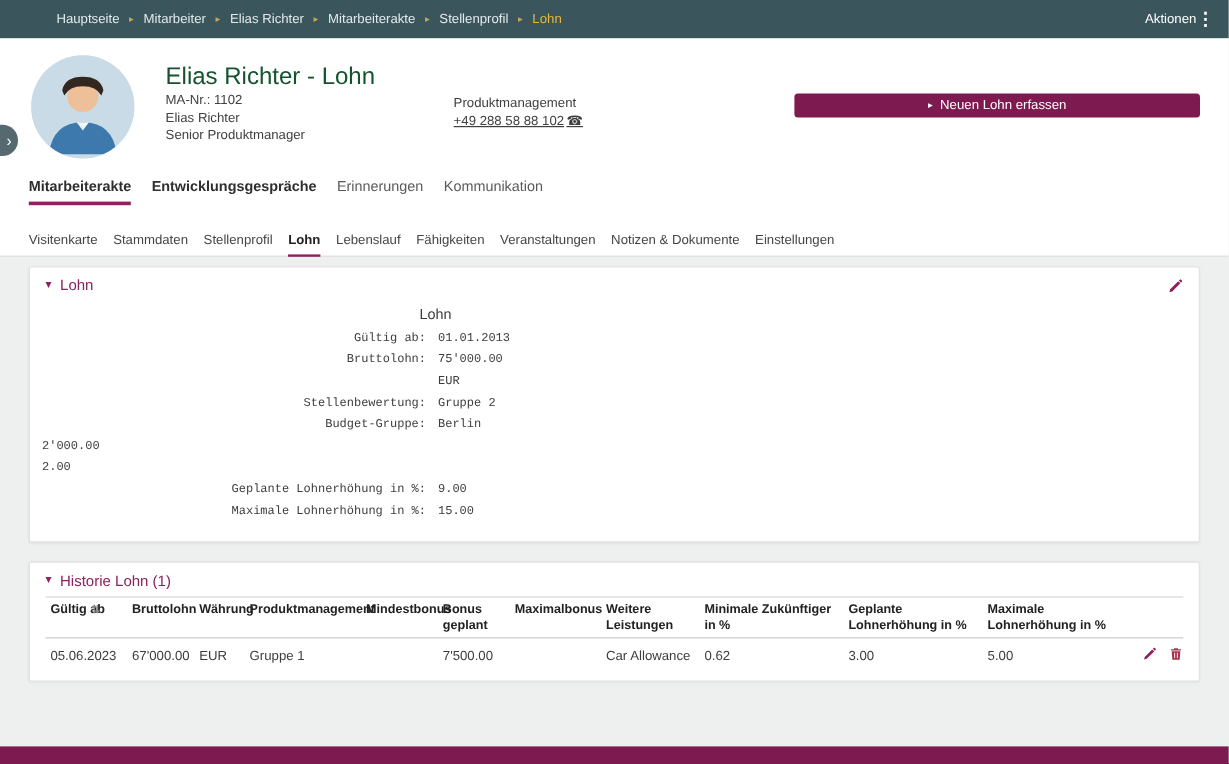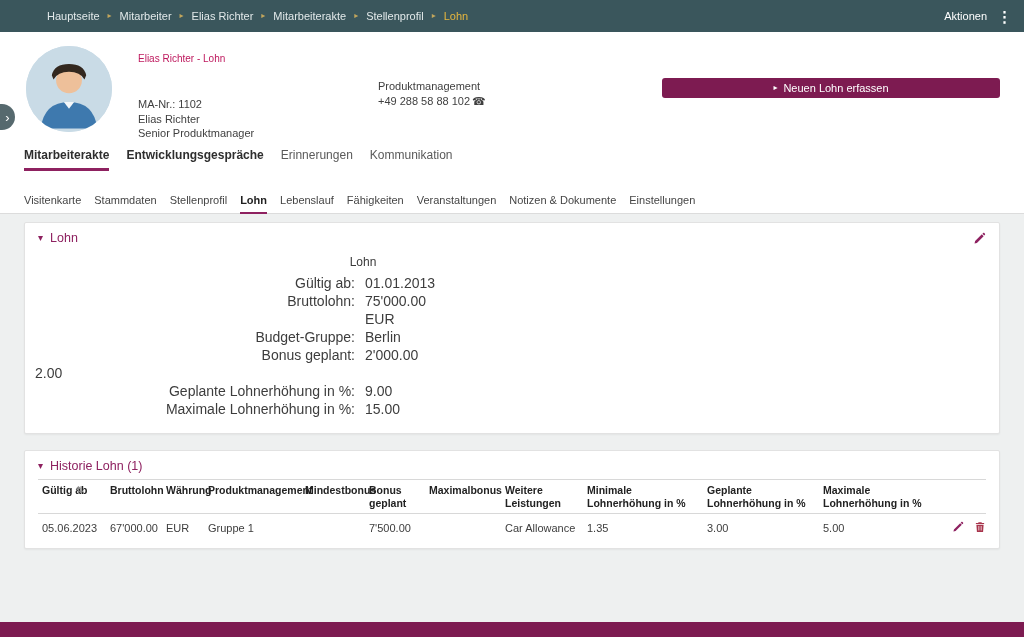--- a/index.html
+++ b/index.html
@@ -12,31 +12,31 @@
     color: #3d3d3d;
   }
   .clickable { cursor: pointer; }
 
   
   .topbar { height: 32px; background: var(--topbar, #3a565c); display: flex; align-items: center; padding: 0 12px 0 16px; }
   .crumbs { display: flex; align-items: center; font-size: 11px; color: #e2e9ea; padding-left: 31px; }
   .crumb { cursor: pointer; white-space: nowrap; }
   .crumb.active { color: var(--gold, #e6b73e); }
   .sep { color: #c2a65c; font-size: 8px; margin: 0 8px; line-height: 1; }
-  .topbar-right { margin-left: auto; display: flex; align-items: center; gap: 10px; color: #fff; font-size: 11px; }
+  .topbar-right { margin-left: auto; display: flex; align-items: center; color: #fff; font-size: 11px; }
   .kebab { font-size: 15px; font-weight: bold; cursor: pointer; line-height: 1; }
 
   
   .header { position: relative; background: #fff; height: 182px; }
   .avatar { position: absolute; left: 26px; top: 14px; width: 86px; height: 86px; border-radius: 50%; overflow: hidden; background: #c9dbe6; }
   .expander { position: absolute; left: 0; top: 72px; width: 15px; height: 26px; background: #56696e; color: #fff; border-radius: 0 13px 13px 0; display: flex; align-items: center; justify-content: center; font-size: 13px; cursor: pointer; }
-  .page-title { position: absolute; left: 138px; top: 21px; font-size: 10px; color: #be185d; }
-  .emp-info { position: absolute; left: 138px; top: 45px; font-size: 11px; line-height: 14.5px; color: #3f3f3f; margin-top: 20px; }
+  .page-title { position: absolute; left: 138px; top: 21px; font-size: 20px; color: #14532d; }
+  .emp-info { position: absolute; left: 138px; top: 45px; font-size: 11px; line-height: 14.5px; color: #3f3f3f; }
   .mid-info { position: absolute; left: 378px; top: 47px; font-size: 11px; line-height: 14.5px; color: #3f3f3f; }
-  .phone-line { cursor: pointer; }
+  .phone-line { cursor: pointer; text-decoration: underline; }
   .phone-ic { font-size: 11px; margin-left: 2px; }
   .new-btn { position: absolute; right: 24px; top: 46px; width: 338px; height: 20px; background: var(--accent-dark, #7d1b51); color: #fff; border: none; border-radius: 3px; font-size: 11px; display: flex; align-items: center; justify-content: center; gap: 6px; cursor: pointer; font-family: inherit; }
   .btn-caret { font-size: 8px; line-height: 1; }
 
   .tabs-primary { position: absolute; left: 24px; top: 116px; display: flex; gap: 17px; font-size: 12px; color: #5a5a5a; }
   .ptab { padding-bottom: 6px; cursor: pointer; white-space: nowrap; }
   .ptab.strong { color: #2e2e2e; font-weight: bold; }
   .ptab.active { border-bottom: 3px solid var(--accent, #8e2160); }
 
   .tabs-secondary { position: absolute; left: 0; right: 0; bottom: 0; padding-left: 24px; display: flex; gap: 13px; font-size: 11px; color: #454545; border-bottom: 1px solid #dcdcdc; }
@@ -49,21 +49,21 @@
   .card-head { display: flex; align-items: center; gap: 7px; padding: 8px 13px 6px; }
   .collapse-ic { color: var(--accent, #8e2160); font-size: 10px; cursor: pointer; line-height: 1; }
   .card-title { color: var(--accent, #8e2160); font-size: 12.5px; }
   .head-actions { margin-left: auto; }
   .icon-btn { color: var(--accent, #8e2160); cursor: pointer; display: inline-flex; align-items: center; }
   .icon-btn svg { display: block; }
 
   .form { width: 676px; padding-bottom: 12px; }
   .sec-title { text-align: center; font-size: 12px; line-height: 14px; color: #3a3a3a; margin: 4px 0 8px; }
   .sec-title.spaced { margin-top: 11px; }
-  .frow { display: flex; font-size: 14px; line-height: 12.5px; margin-bottom: 5.5px; }
+  .frow { display: flex; font-size: 10px; line-height: 12.5px; margin-bottom: 5.5px; font-family: Liberation Mono, monospace; }
   .flabel { width: 330px; text-align: right; flex: none; color: #3d3d3d; }
   .fval { margin-left: 10px; color: #3d3d3d; }
 
   
   .htable { width: 948px; margin: 0 13px 6px; border-collapse: collapse; table-layout: fixed; }
   .htable thead th { border-top: 1px solid #d8d8d8; border-bottom: 1px solid #d8d8d8; text-align: left; font-size: 10.5px; line-height: 13px; color: #222; padding: 4px 4px 3px; vertical-align: top; height: 32px; position: relative; font-weight: bold; }
   .htable tbody td { font-size: 11px; color: #3d3d3d; padding: 7px 4px; }
   .sort-ic { position: absolute; left: 38px; top: 4px; font-size: 9px; color: #8a8a8a; cursor: pointer; }
   .row-actions { text-align: right; white-space: nowrap; }
   .row-actions .icon-btn { margin-left: 7px; }
@@ -167,26 +167,29 @@
       </div>
       <div class="frow">
         <div class="flabel">Bruttolohn:</div>
         <div class="fval">75'000.00</div>
       </div>
       <div class="frow">
         <div class="flabel"></div>
         <div class="fval">EUR</div>
       </div>
       <div class="frow">
+        <div class="flabel">Stellenbewertung:</div>
+        <div class="fval">Gruppe 2</div>
+      </div>
+      <div class="frow">
         <div class="flabel">Budget-Gruppe:</div>
         <div class="fval">Berlin</div>
       </div>
 
       <div class="frow">
-        <div class="flabel">Bonus geplant:</div>
         <div class="fval">2'000.00</div>
       </div>
 
       <div class="frow">
         <div class="fval">2.00</div>
       </div>
       <div class="frow">
         <div class="flabel">Geplante Lohnerhöhung in %:</div>
         <div class="fval">9.00</div>
       </div>
@@ -224,37 +227,37 @@
             <span>Gültig ab</span>
             <span class="sort-ic">⇅</span>
           </th>
           <th>Bruttolohn</th>
           <th>Währung</th>
           <th>Produktmanagement</th>
           <th>Mindestbonus</th>
           <th>Bonus geplant</th>
           <th>Maximalbonus</th>
           <th>Weitere Leistungen</th>
-          <th>Minimale Lohnerhöhung in %</th>
+          <th>Minimale Zukünftiger in %</th>
           <th>Geplante Lohnerhöhung in %</th>
           <th>Maximale Lohnerhöhung in %</th>
           <th></th>
         </tr>
       </thead>
       <tbody>
         <tr>
           <td>05.06.2023</td>
           <td>67'000.00</td>
           <td>EUR</td>
           <td>Gruppe 1</td>
           <td></td>
           <td>7'500.00</td>
           <td></td>
           <td>Car Allowance</td>
-          <td>1.35</td>
+          <td>0.62</td>
           <td>3.00</td>
           <td>5.00</td>
           <td class="row-actions">
             <span class="icon-btn">
               <svg viewBox="0 0 16 16" width="12" height="12" fill="currentColor">
                 <path d="M2.6 11.2 L10.9 2.9 13.1 5.1 4.8 13.4 1.9 14.1 2.6 11.2 Z M11.6 2.2 l.9-.9 c.4-.4 1-.4 1.4 0 l.8.8 c.4.4.4 1 0 1.4 l-.9.9 -2.2-2.2 Z"></path>
               </svg>
             </span>
             <span class="icon-btn trash-btn">
               <svg viewBox="0 0 16 16" width="12" height="12" fill="currentColor">

